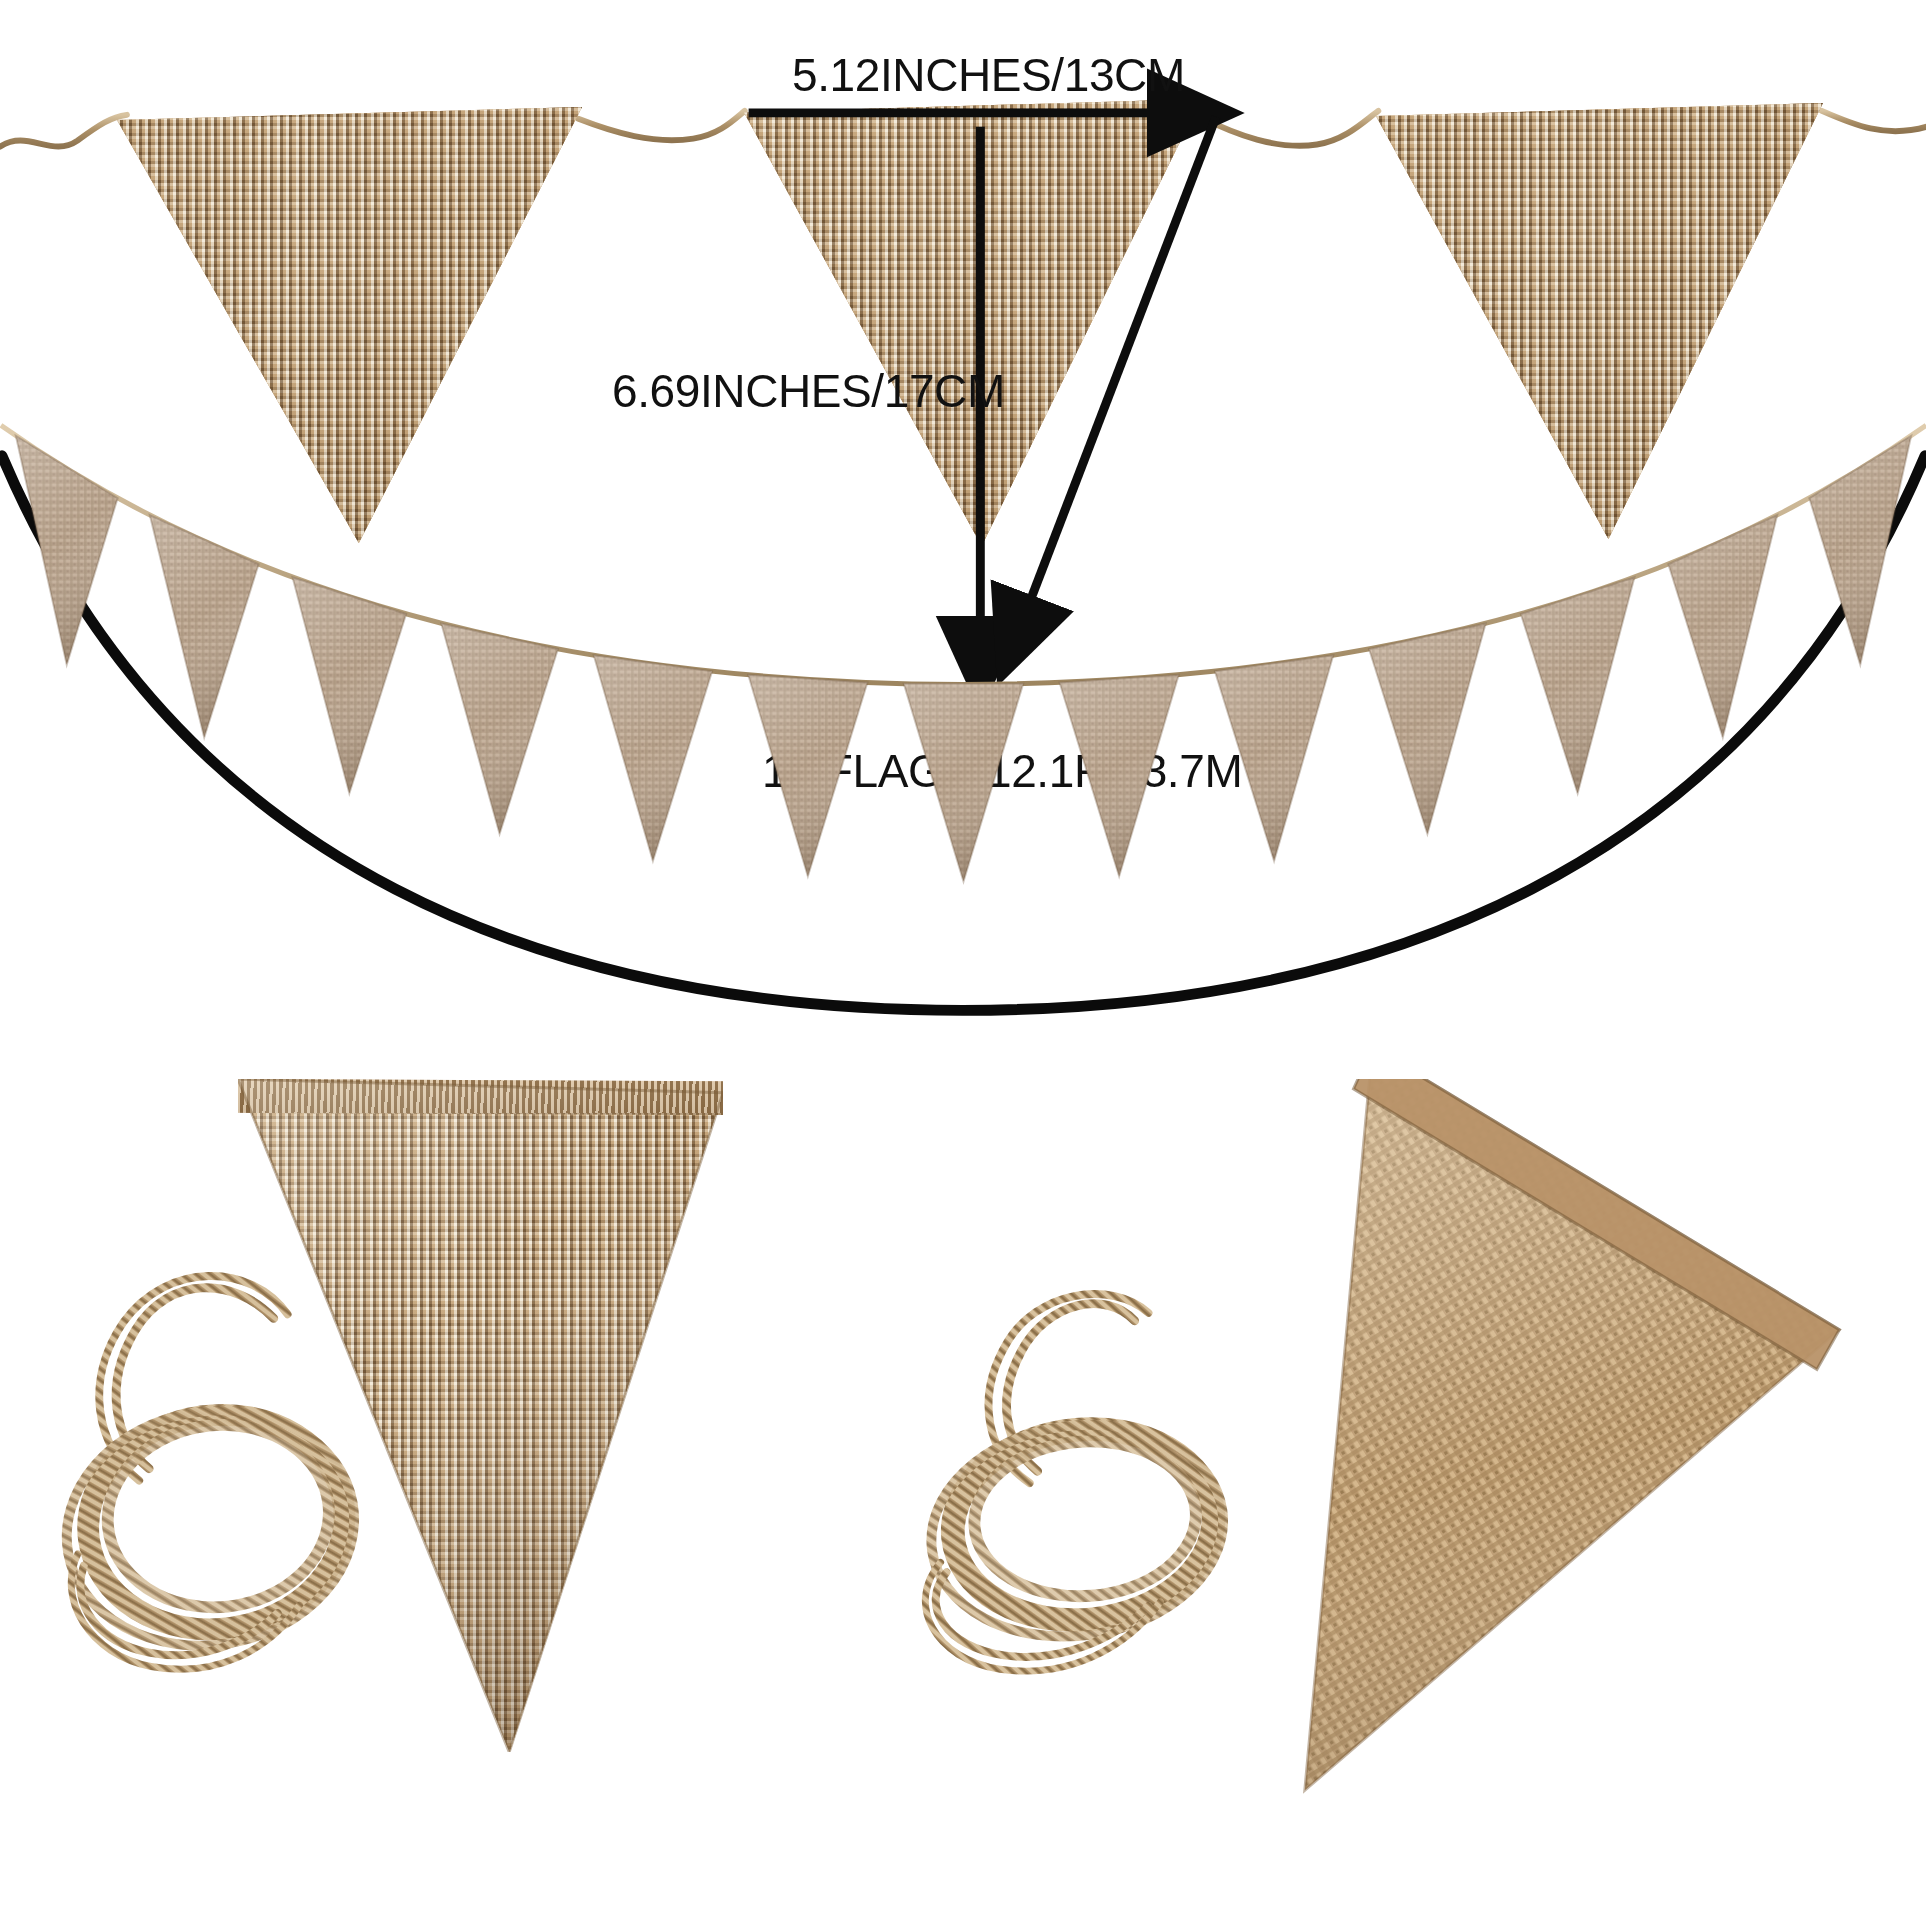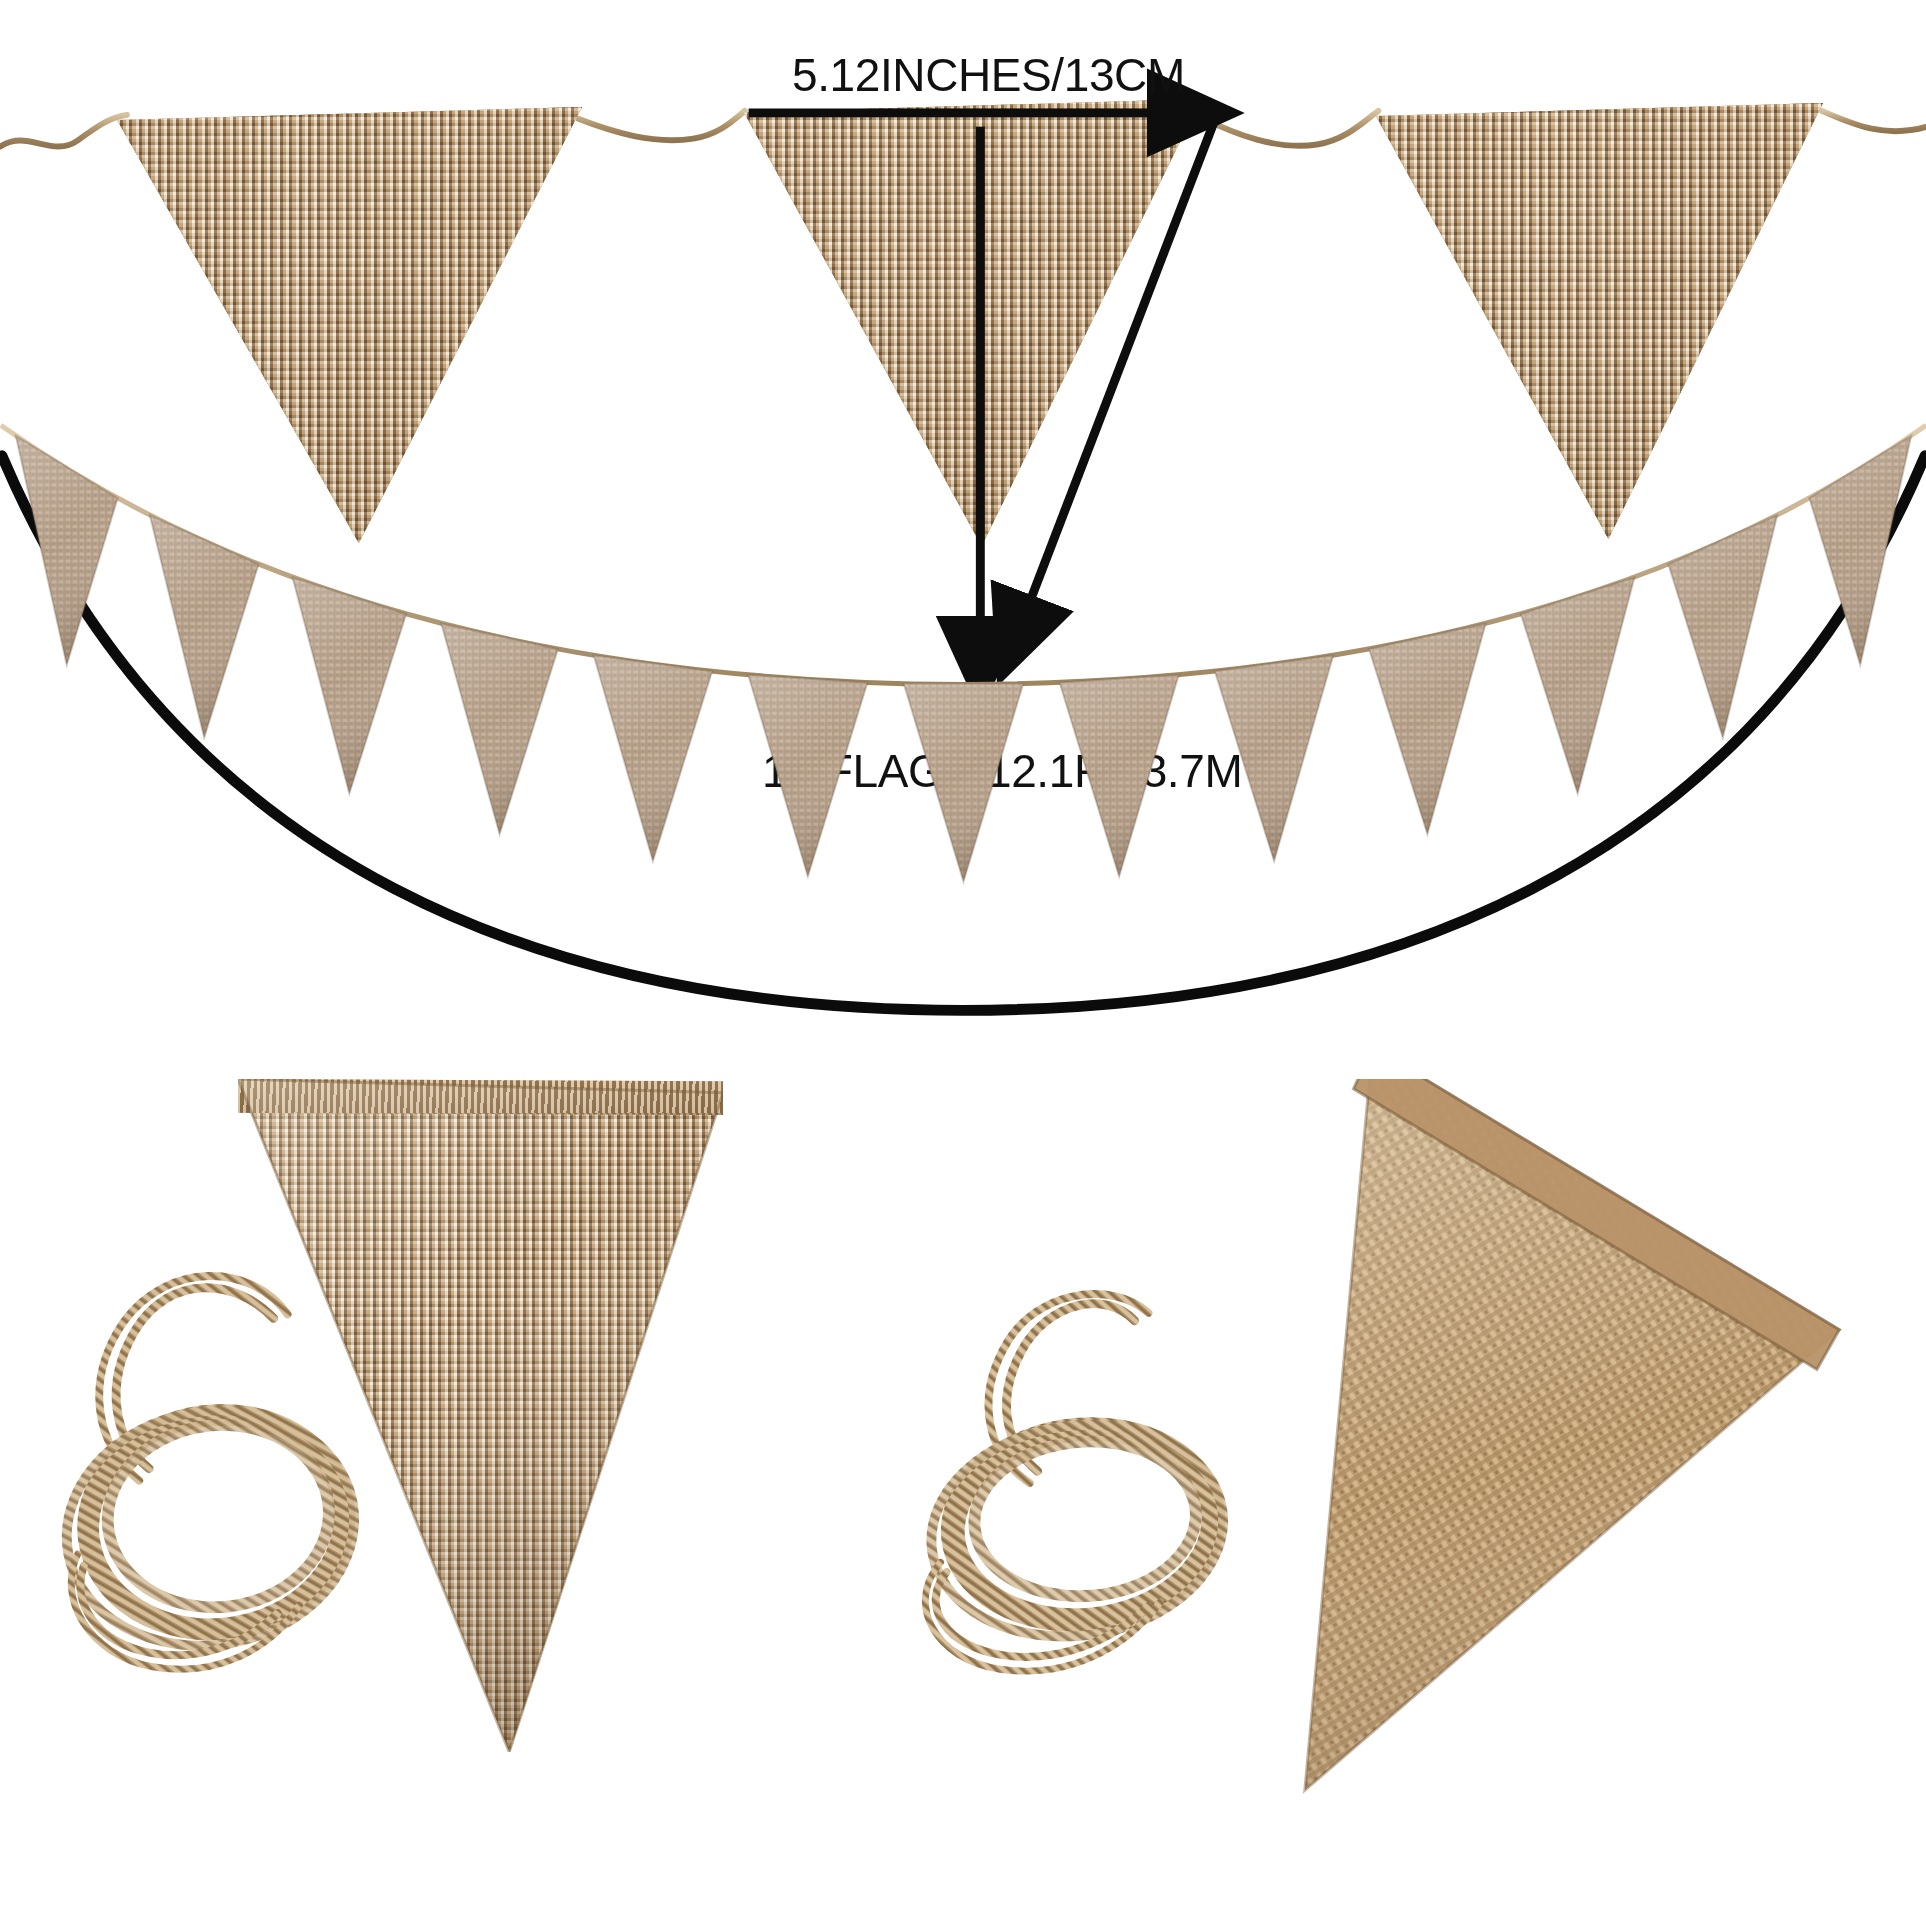--- a/index.html
+++ b/index.html
@@ -104,20 +104,21 @@
 
     <line x1="756" y1="114" x2="1176" y2="114" stroke="#0d0d0d" stroke-width="9" marker-end="url(#ah)"></line>
 
     <line x1="990" y1="128" x2="990" y2="640" stroke="#0d0d0d" stroke-width="9" marker-end="url(#ah)"></line>
 
     <line x1="1228" y1="118" x2="1036" y2="618" stroke="#0d0d0d" stroke-width="9" marker-end="url(#ah)"></line>
   </svg>
 
   <div class="ann-text dim-width" style="left:792px;top:48px;">5.12INCHES/13CM</div>
 
+  <div class="ann-text dim-h" style="left:612px;top:364px;">6.69INCHES/17CM</div>
 
 
   <svg width="1927" height="614" style="position:absolute;left:0;top:436px;" viewBox="0 0 1946 620">
     <path d="M2,20 C180,440 560,580 972,580 C1384,580 1768,440 1944,20" stroke="#0b0b0b" stroke-width="11" fill="none" stroke-linecap="round"></path>
   </svg>
 
   <div class="ann-text dim-total" style="left:762px;top:744px;">13 FLAGS/12.1FT/3.7M</div>
 
   <svg id="garland" viewBox="0 0 1946 560">
     <defs>

